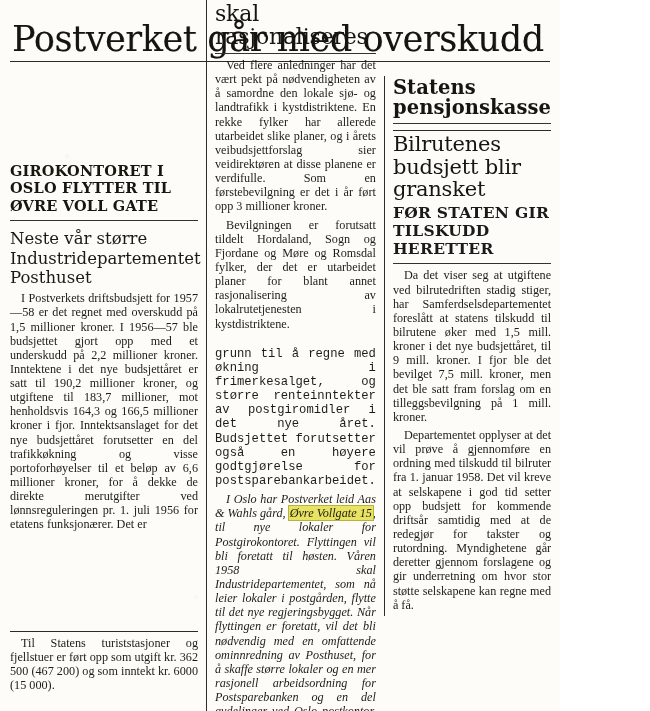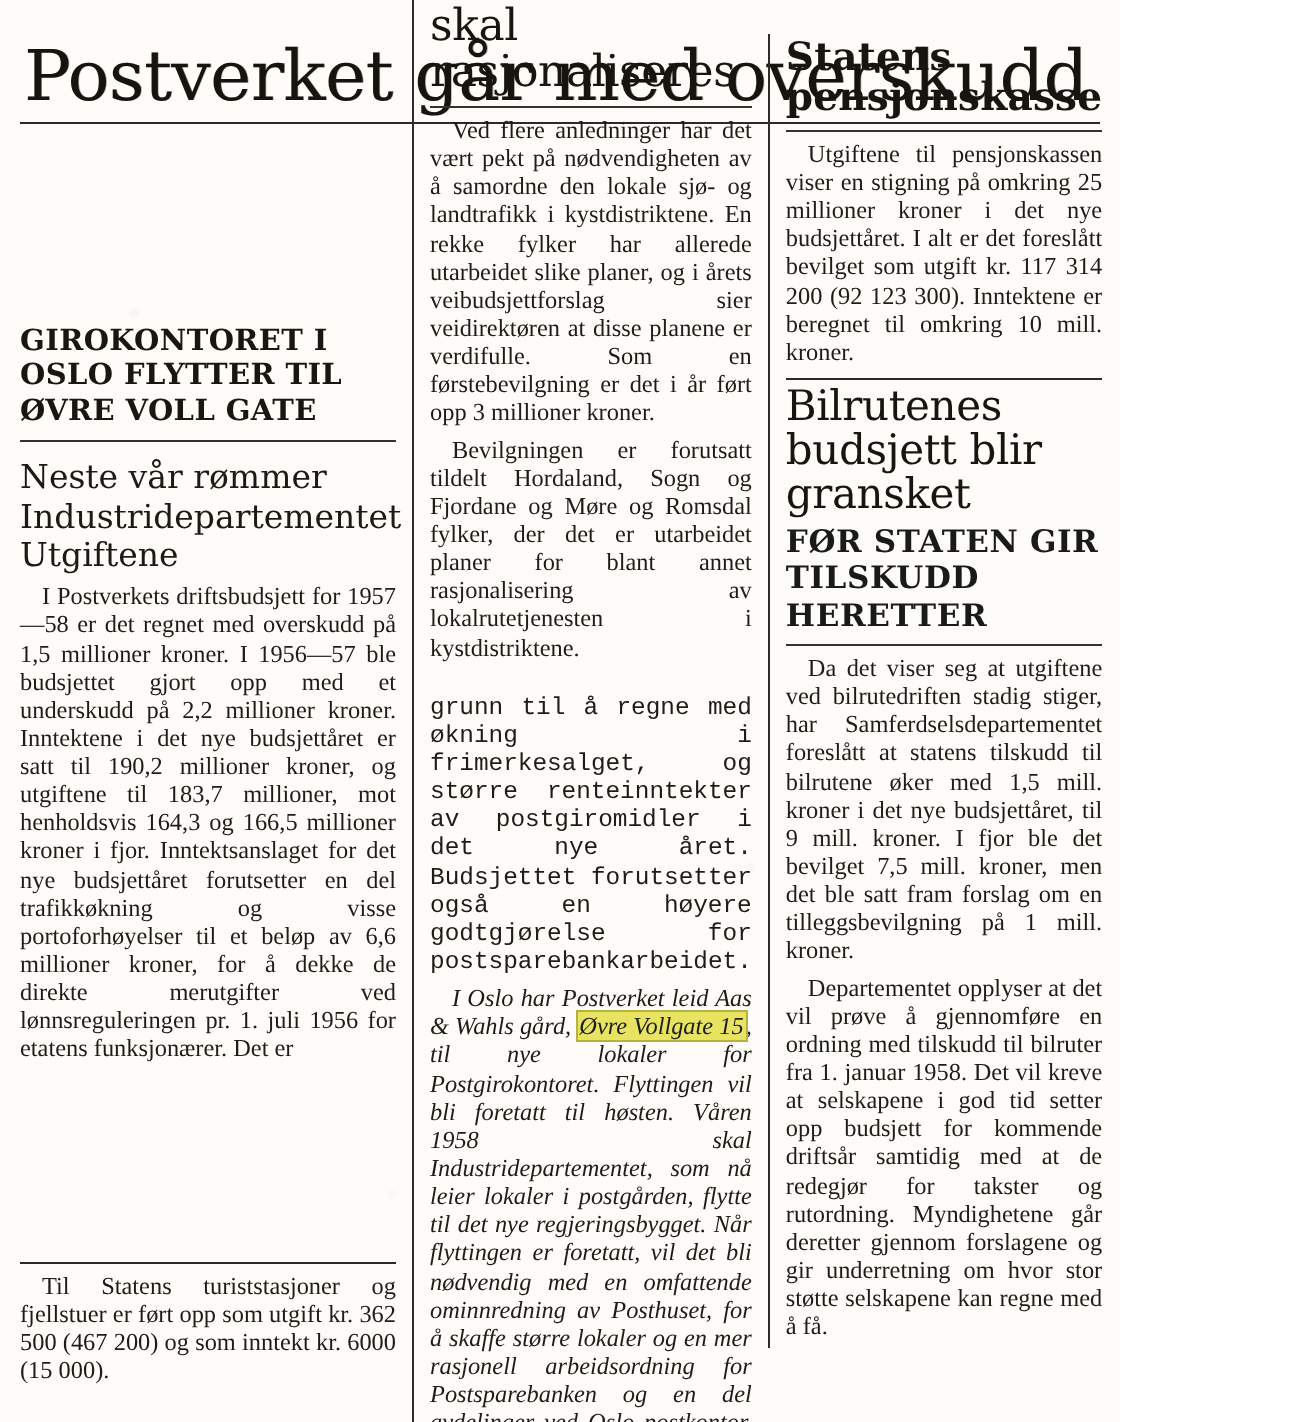--- a/index.html
+++ b/index.html
@@ -155,39 +155,38 @@
     <span>Postverket går med overskudd</span>
   </div>
 
   <hr class="rule">
 
   <div class="cols">
 
     <div class="col col1">
       <div class="kicker">GIROKONTORET I OSLO FLYTTER TIL ØVRE VOLL GATE</div>
       <hr class="hr-short">
-      <div class="subhead-script">Neste vår rømmer Industridepartementet Utgiftene</div>
+      <div class="subhead-script">Neste vår større Industridepartementet Posthuset</div>
       <p class="body indent">I Postverkets driftsbudsjett for 1957—58 er det regnet med overskudd på 1,5 millioner kroner. I 1956—57 ble budsjettet gjort opp med et underskudd på 2,2 millioner kroner. Inntektene i det nye budsjettåret er satt til 190,2 millioner kroner, og utgiftene til 183,7 millioner, mot henholdsvis 164,3 og 166,5 millioner kroner i fjor. Inntektsanslaget for det nye budsjettåret forutsetter en del trafikkøkning og visse portoforhøyelser til et beløp av 6,6 millioner kroner, for å dekke de direkte merutgifter ved lønnsreguleringen pr. 1. juli 1956 for etatens funksjonærer. Det er</p>
     </div>
 
     <div class="col col2">
       <div class="bighead">Lokalrutene skal rasjonaliseres</div>
       <hr class="hr-short">
       <p class="body indent">Ved flere anledninger har det vært pekt på nødvendigheten av å samordne den lokale sjø- og landtrafikk i kystdistriktene. En rekke fylker har allerede utarbeidet slike planer, og i årets veibudsjettforslag sier veidirektøren at disse planene er verdifulle. Som en førstebevilgning er det i år ført opp 3 millioner kroner.</p>
       <p class="body indent">Bevilgningen er forutsatt tildelt Hordaland, Sogn og Fjordane og Møre og Romsdal fylker, der det er utarbeidet planer for blant annet rasjonalisering av lokalrutetjenesten i kystdistriktene.</p>
       <p class="body" style="margin-top:16px;font-family:Liberation Mono, monospace;">grunn til å regne med økning i frimerkesalget, og større renteinntekter av postgiromidler i det nye året. Budsjettet forutsetter også en høyere godtgjørelse for postsparebankarbeidet.</p>
       <p class="body italic" style="text-indent:11px;">
         <span>I Oslo har Postverket leid Aas &amp; Wahls gård, </span><span class="highlight">Øvre Vollgate 15</span><span>, til nye lokaler for Postgirokontoret. Flyttingen vil bli foretatt til høsten. Våren 1958 skal Industridepartementet, som nå leier lokaler i postgården, flytte til det nye regjeringsbygget. Når flyttingen er foretatt, vil det bli nødvendig med en omfattende ominnredning av Posthuset, for å skaffe større lokaler og en mer rasjonell arbeidsordning for Postsparebanken og en del avdelinger ved Oslo postkontor. Arbeidet vil, ventelig bli satt i gang til høsten.</span>
       </p>
     </div>
 
     <div class="col col3">
       <div class="bighead bold">Statens pensjonskasse</div>
       <hr class="hr-short">
-      <p class="body indent">Utgiftene til pensjonskassen viser en stigning på omkring 25 millioner kroner i det nye budsjettåret. I alt er det foreslått bevilget som utgift kr. 117 314 200 (92 123 300). Inntektene er beregnet til omkring 10 mill. kroner.</p>
       <hr class="rule thin" style="margin-top:6px;">
       <div class="bighead tight">Bilrutenes budsjett blir gransket</div>
       <div class="allcaps-bold">FØR STATEN GIR TILSKUDD HERETTER</div>
       <hr class="hr-short">
       <p class="body indent">Da det viser seg at utgiftene ved bilrutedriften stadig stiger, har Samferdselsdepartementet foreslått at statens tilskudd til bilrutene øker med 1,5 mill. kroner i det nye budsjettåret, til 9 mill. kroner. I fjor ble det bevilget 7,5 mill. kroner, men det ble satt fram forslag om en tilleggsbevilgning på 1 mill. kroner.</p>
       <p class="body indent">Departementet opplyser at det vil prøve å gjennomføre en ordning med tilskudd til bilruter fra 1. januar 1958. Det vil kreve at selskapene i god tid setter opp budsjett for kommende driftsår samtidig med at de redegjør for takster og rutordning. Myndighetene går deretter gjennom forslagene og gir underretning om hvor stor støtte selskapene kan regne med å få.</p>
     </div>
   </div>
 
   <div class="bottom-row">

